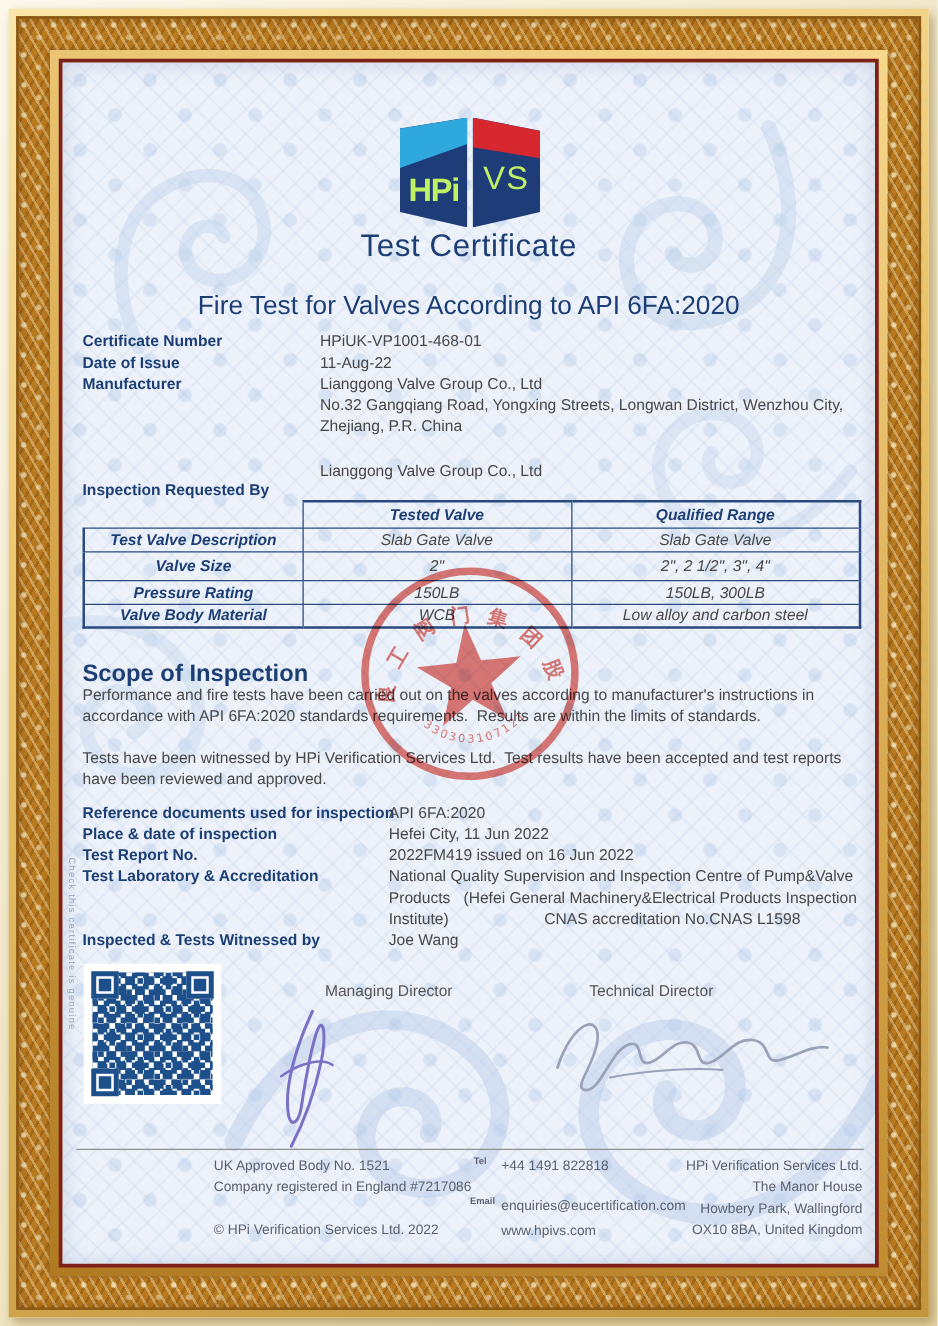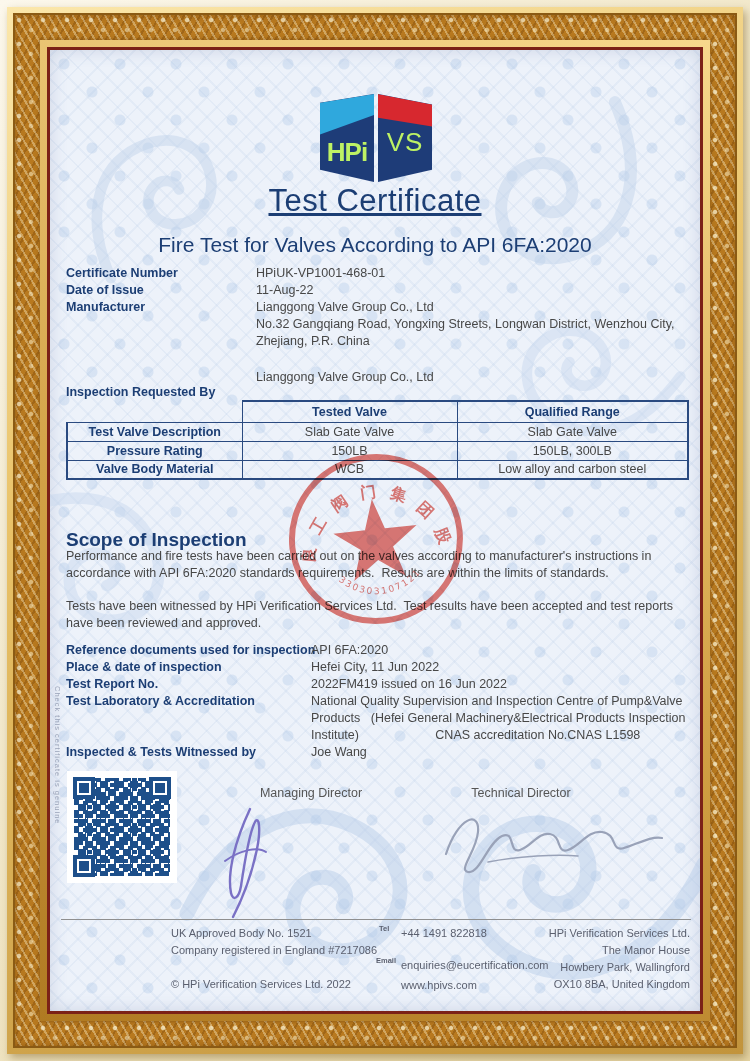--- a/index.html
+++ b/index.html
@@ -48,32 +48,32 @@
   .half-l{background:#1e3c78;clip-path:polygon(0 10%,100% 0%,100% 100%,0 86%);}
   .half-l .band{position:absolute;inset:0;background:#2fa8dd;clip-path:polygon(0 10%,100% 0%,100% 24%,0 46%);}
   .half-r{background:#1e3c78;clip-path:polygon(0 0,100% 12%,100% 86%,0 100%);}
   .half-r .band{position:absolute;inset:0;background:#d7282f;clip-path:polygon(0 0,100% 12%,100% 37%,0 27%);}
   .logo-txt{position:absolute;width:100%;text-align:center;color:#bef264;font-size:26px;}
   .txt-hpi{bottom:16%;font-weight:bold;letter-spacing:-1px;}
   .txt-vs{top:38%;font-weight:400;letter-spacing:1px;}
 
   
   .title{position:absolute;left:0;top:133px;width:100%;text-align:center;color:var(--navy);
-         font-size:31px;letter-spacing:.5px;z-index:2;text-decoration:underline;}
+         font-size:25px;letter-spacing:.5px;z-index:2;}
   .subtitle{position:absolute;left:0;top:183px;width:100%;text-align:center;color:var(--navy);
             font-size:21px;z-index:2;}
 
   
   .lab{position:absolute;font-weight:bold;color:var(--navy);font-size:12.5px;line-height:17px;z-index:2;white-space:nowrap;}
   .val{position:absolute;color:var(--ink);font-size:12.5px;line-height:17px;z-index:2;white-space:pre-wrap;}
 
   
   .spec-table{position:absolute;left:16px;top:350px;z-index:2;border-collapse:collapse;table-layout:fixed;}
   .spec-table th,.spec-table td{border:1px solid var(--border);font-size:12.5px;text-align:center;
-       padding:0 4px;vertical-align:middle;}
+       padding:0 4px;vertical-align:middle;font-style:italic;}
   .spec-table th{color:var(--navy);font-weight:bold;}
   .spec-table td{color:var(--ink);}
   .spec-table .blank{border-top:hidden;border-left:hidden;}
   .spec-table tr.hd th{border-top-width:2px;}
   .spec-table tr td:last-child,.spec-table tr th:last-child{border-right-width:2px;}
   .spec-table tr.body th:first-child{border-left-width:2px;}
   .spec-table tr.last th,.spec-table tr.last td{border-bottom-width:2px;}
 
   
   .stamp{position:absolute;left:231px;top:397px;width:190px;height:185px;z-index:5;
@@ -178,20 +178,25 @@
       <tbody>
           <tr class="hd" style="height:21px">
         <td class="blank"></td>
         <th>Tested Valve</th>
         <th>Qualified Range</th>
       </tr>
       <tr class="body" style="height:19px">
         <th>Test Valve Description</th>
         <td>Slab Gate Valve</td>
         <td>Slab Gate Valve</td>
+      </tr>
+      <tr class="body" style="height:23px">
+        <th>Valve Size</th>
+        <td>2"</td>
+        <td>2", 2 1/2", 3", 4"</td>
       </tr>
       <tr class="body" style="height:19px">
         <th>Pressure Rating</th>
         <td>150LB</td>
         <td>150LB, 300LB</td>
       </tr>
       <tr class="body last" style="height:19px">
         <th>Valve Body Material</th>
         <td>WCB</td>
         <td>Low alloy and carbon steel</td>

